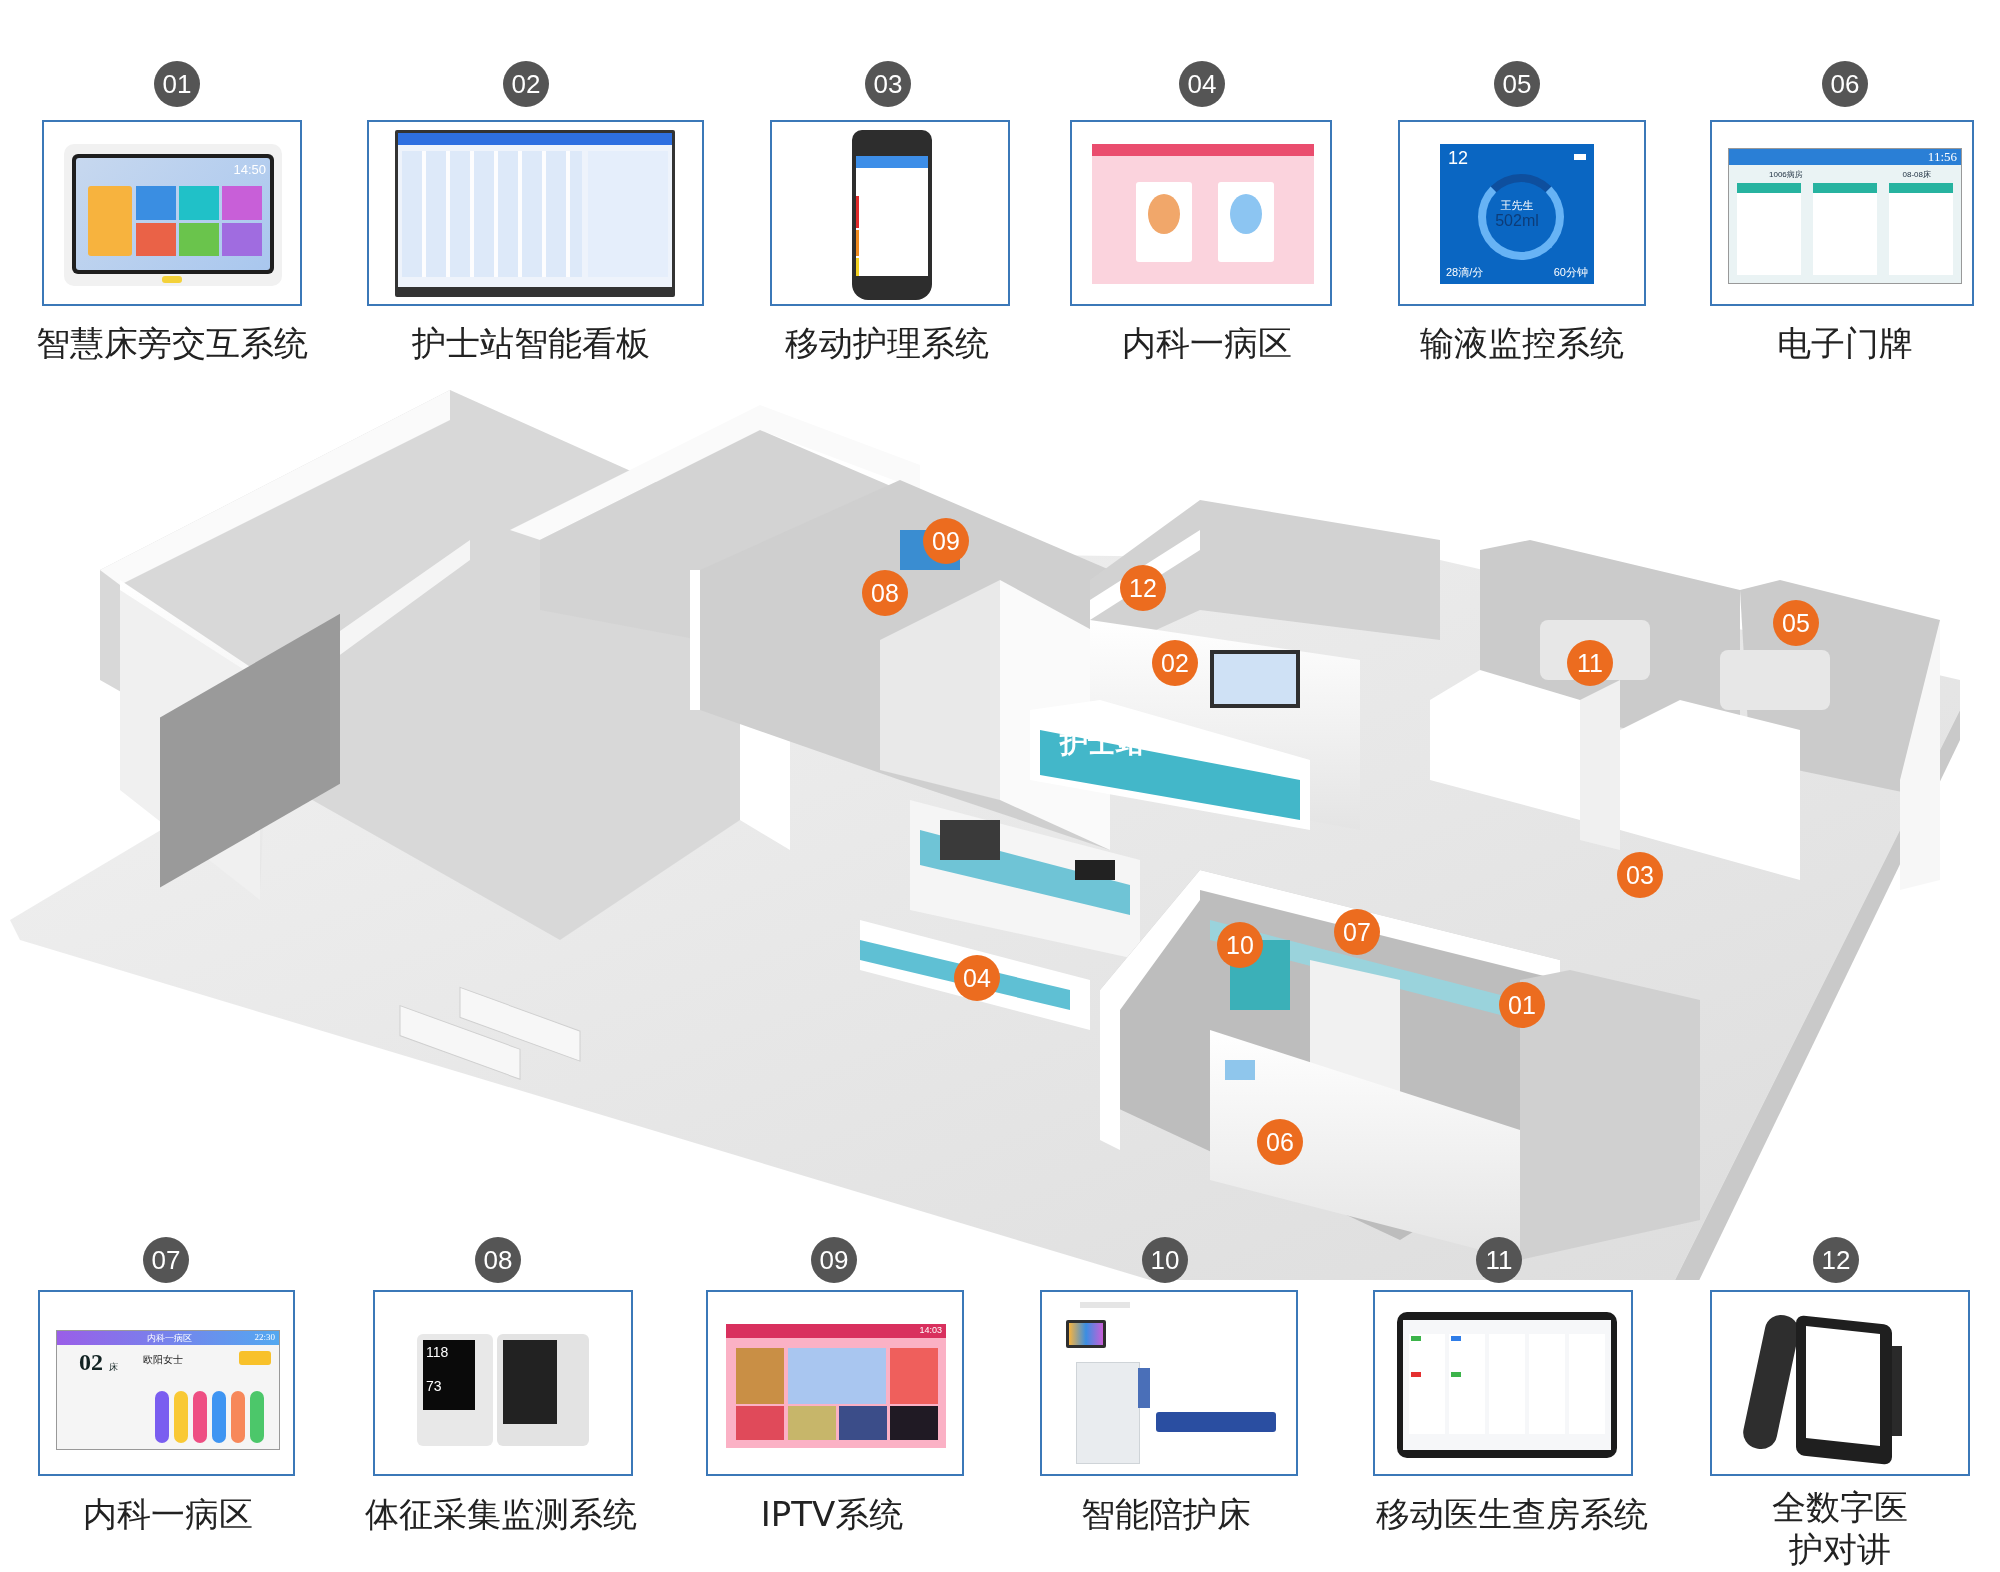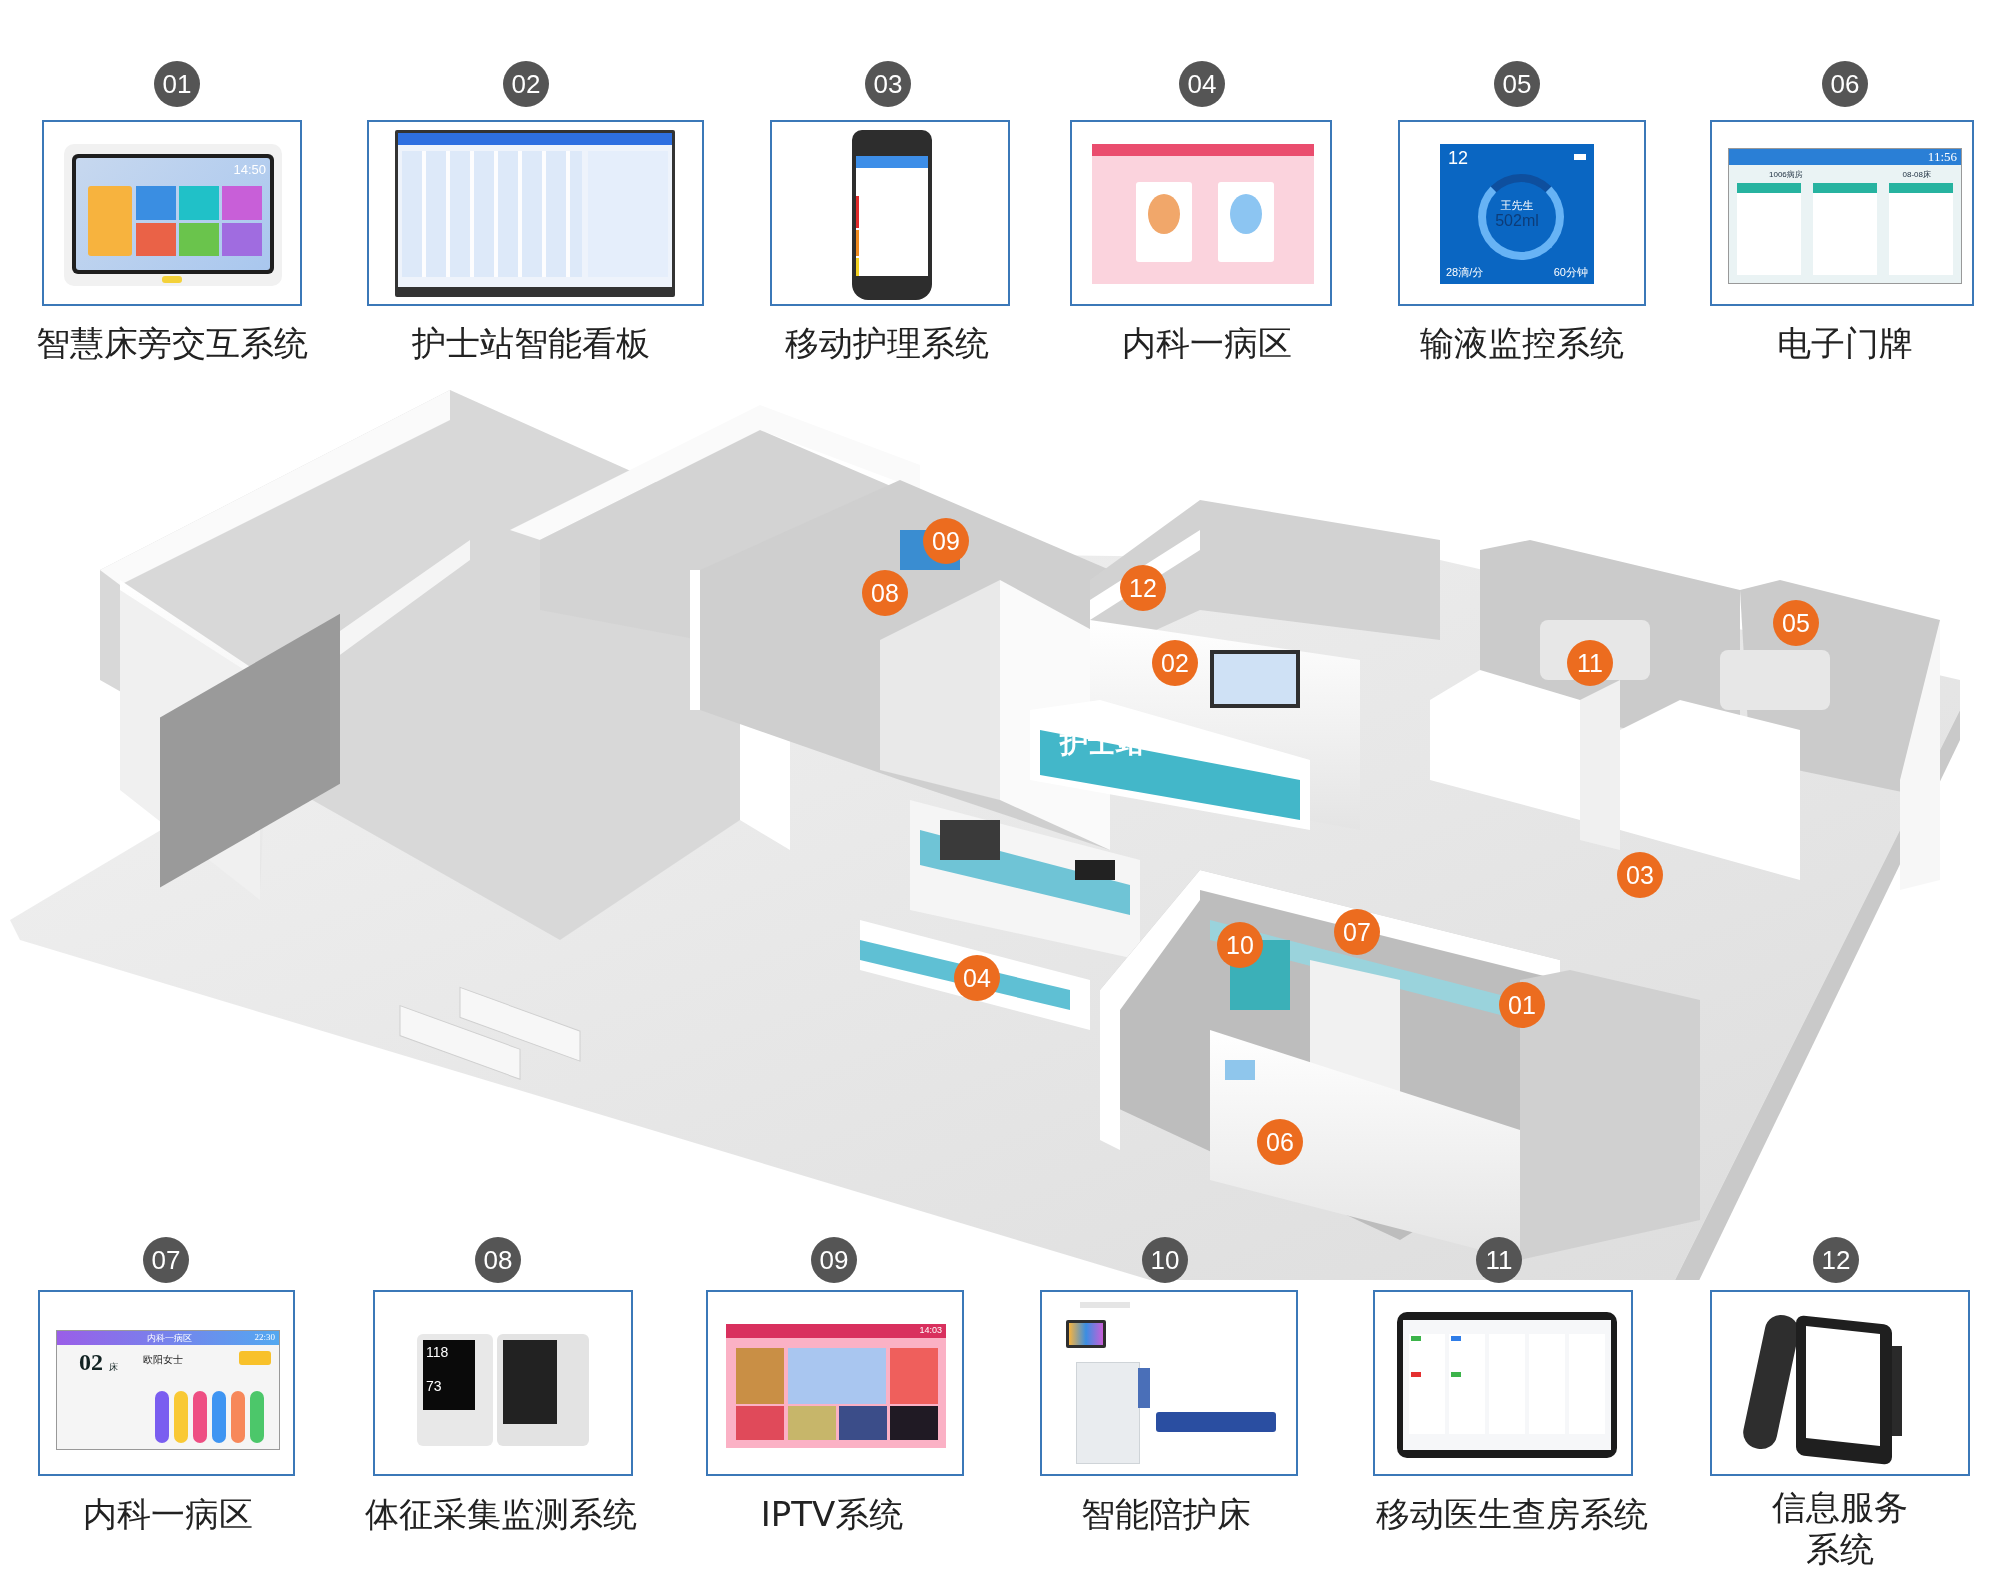--- a/index.html
+++ b/index.html
@@ -283,14 +283,15 @@
 <div class="badge" style="left:1836px;top:1260px">12</div>
 <div class="card" style="left:1710px;top:1290px;width:260px;height:186px">
   <div style="position:absolute;left:28px;top:14px;width:200px;height:160px;">
     <div style="position:absolute;left:14px;top:8px;width:34px;height:136px;background:#2e2e2e;border-radius:16px;transform:rotate(12deg);"></div>
     <div style="position:absolute;left:56px;top:14px;width:96px;height:140px;background:#1f1f1f;border-radius:8px;transform:skewY(6deg);"></div>
     <div style="position:absolute;left:66px;top:24px;width:74px;height:112px;background:#fff;transform:skewY(6deg);"></div>
     <div style="position:absolute;left:152px;top:40px;width:10px;height:90px;background:#2a2a2a;"></div>
   </div>
 </div>
 <div class="label two" style="left:1840px;top:1486px">
+  <div>全数字医护对讲</div>
   <div>信息服务系统</div>
 </div>
 
 </body></html>

